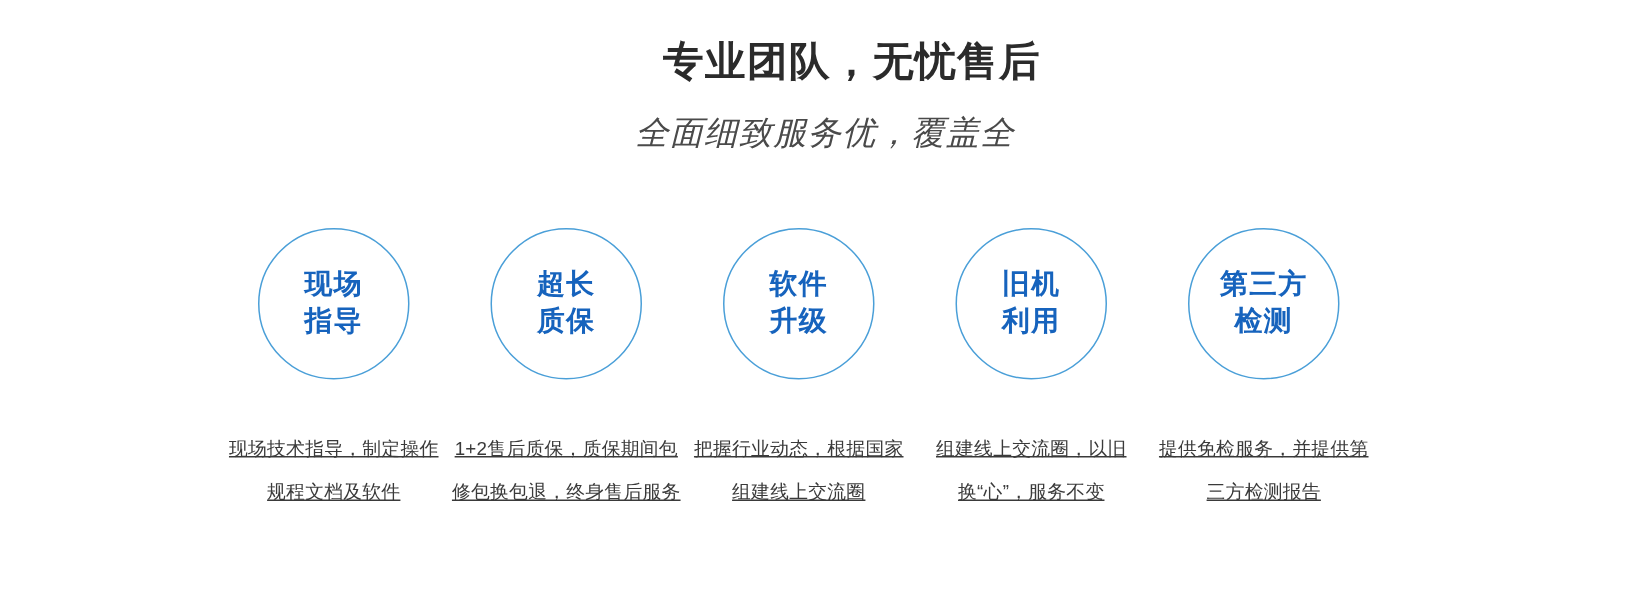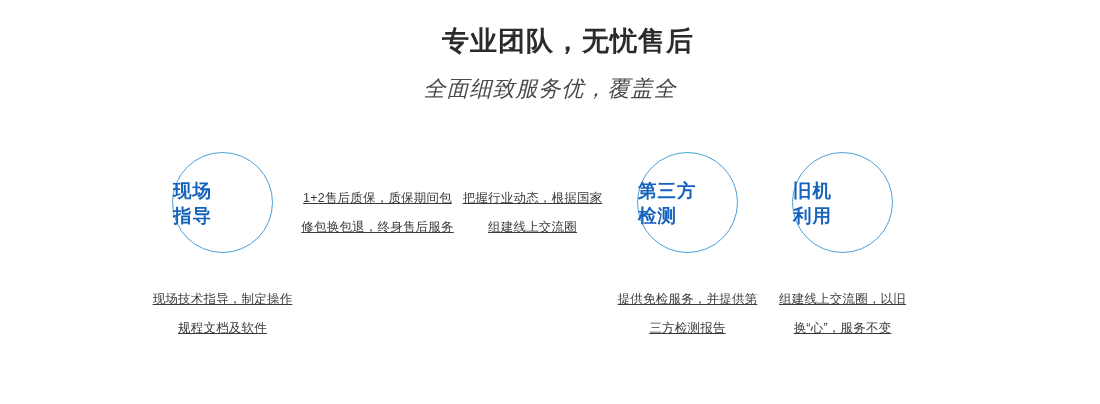--- a/index.html
+++ b/index.html
@@ -70,22 +70,23 @@
   }
 
   .circle {
     width:101px;
     height:101px;
     border-radius:50%;
     border:1.5px solid #4a9fd8;
     background:#ffffff;
     display:flex;
     flex-direction:column;
-    align-items:flex-start;
+    align-items:center;
     justify-content:center;
+    font-family:Liberation Mono, monospace;
   }
 
   .circle-line {
     font-size:18.5px;
     font-weight:600;
     color:#1663bd;
     line-height:25px;
     letter-spacing:1px;
     white-space:nowrap;
   }
@@ -120,49 +121,57 @@
         <span class="circle-line">现场</span>
         <span class="circle-line">指导</span>
       </div>
       <div class="caption">
         <span class="caption-line">现场技术指导，制定操作</span>
         <span class="caption-line">规程文档及软件</span>
       </div>
     </div>
 
     <div class="item">
+      <div class="circle">
+        <span class="circle-line">超长</span>
+        <span class="circle-line">质保</span>
+      </div>
       <div class="caption">
         <span class="caption-line">1+2售后质保，质保期间包</span>
         <span class="caption-line">修包换包退，终身售后服务</span>
       </div>
     </div>
 
     <div class="item">
+      <div class="circle">
+        <span class="circle-line">软件</span>
+        <span class="circle-line">升级</span>
+      </div>
       <div class="caption">
         <span class="caption-line">把握行业动态，根据国家</span>
         <span class="caption-line">组建线上交流圈</span>
+      </div>
+    </div>
+
+    <div class="item">
+      <div class="circle">
+        <span class="circle-line">旧机</span>
+        <span class="circle-line">利用</span>
+      </div>
+      <div class="caption">
+        <span class="caption-line">组建线上交流圈，以旧</span>
+        <span class="caption-line">换“心”，服务不变</span>
       </div>
     </div>
 
     <div class="item">
       <div class="circle">
         <span class="circle-line">第三方</span>
         <span class="circle-line">检测</span>
       </div>
       <div class="caption">
         <span class="caption-line">提供免检服务，并提供第</span>
         <span class="caption-line">三方检测报告</span>
       </div>
     </div>
 
-    <div class="item">
-      <div class="circle">
-        <span class="circle-line">旧机</span>
-        <span class="circle-line">利用</span>
-      </div>
-      <div class="caption">
-        <span class="caption-line">组建线上交流圈，以旧</span>
-        <span class="caption-line">换“心”，服务不变</span>
-      </div>
-    </div>
-
   </div>
 </div>
 
 </body></html>

